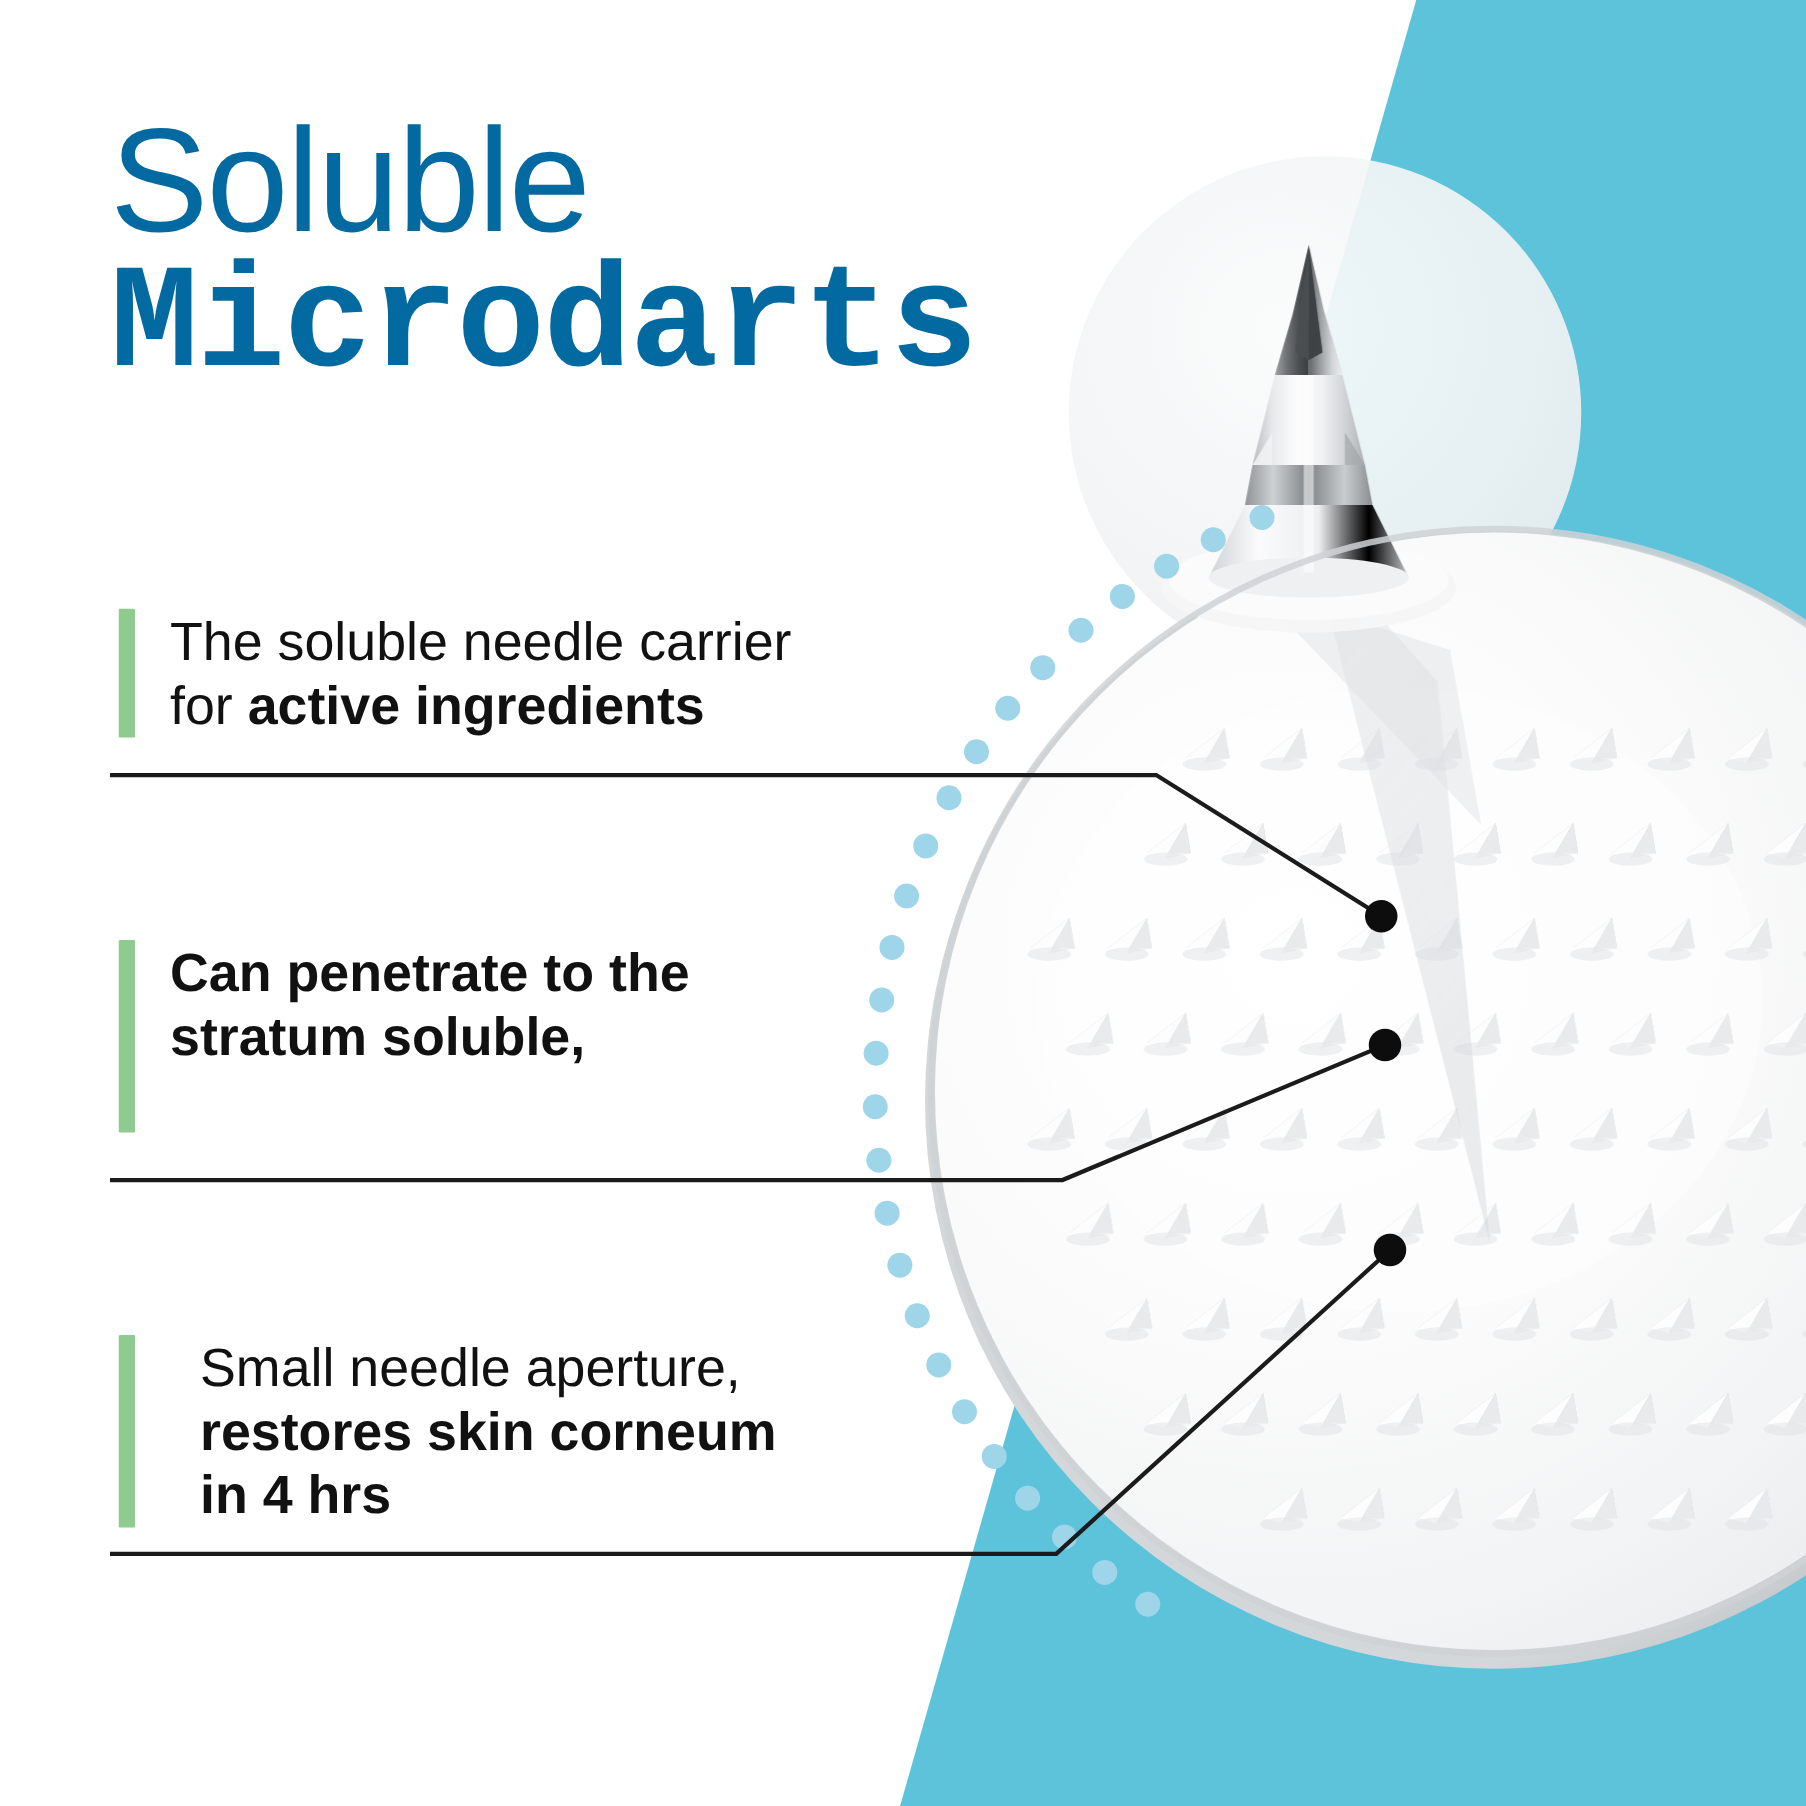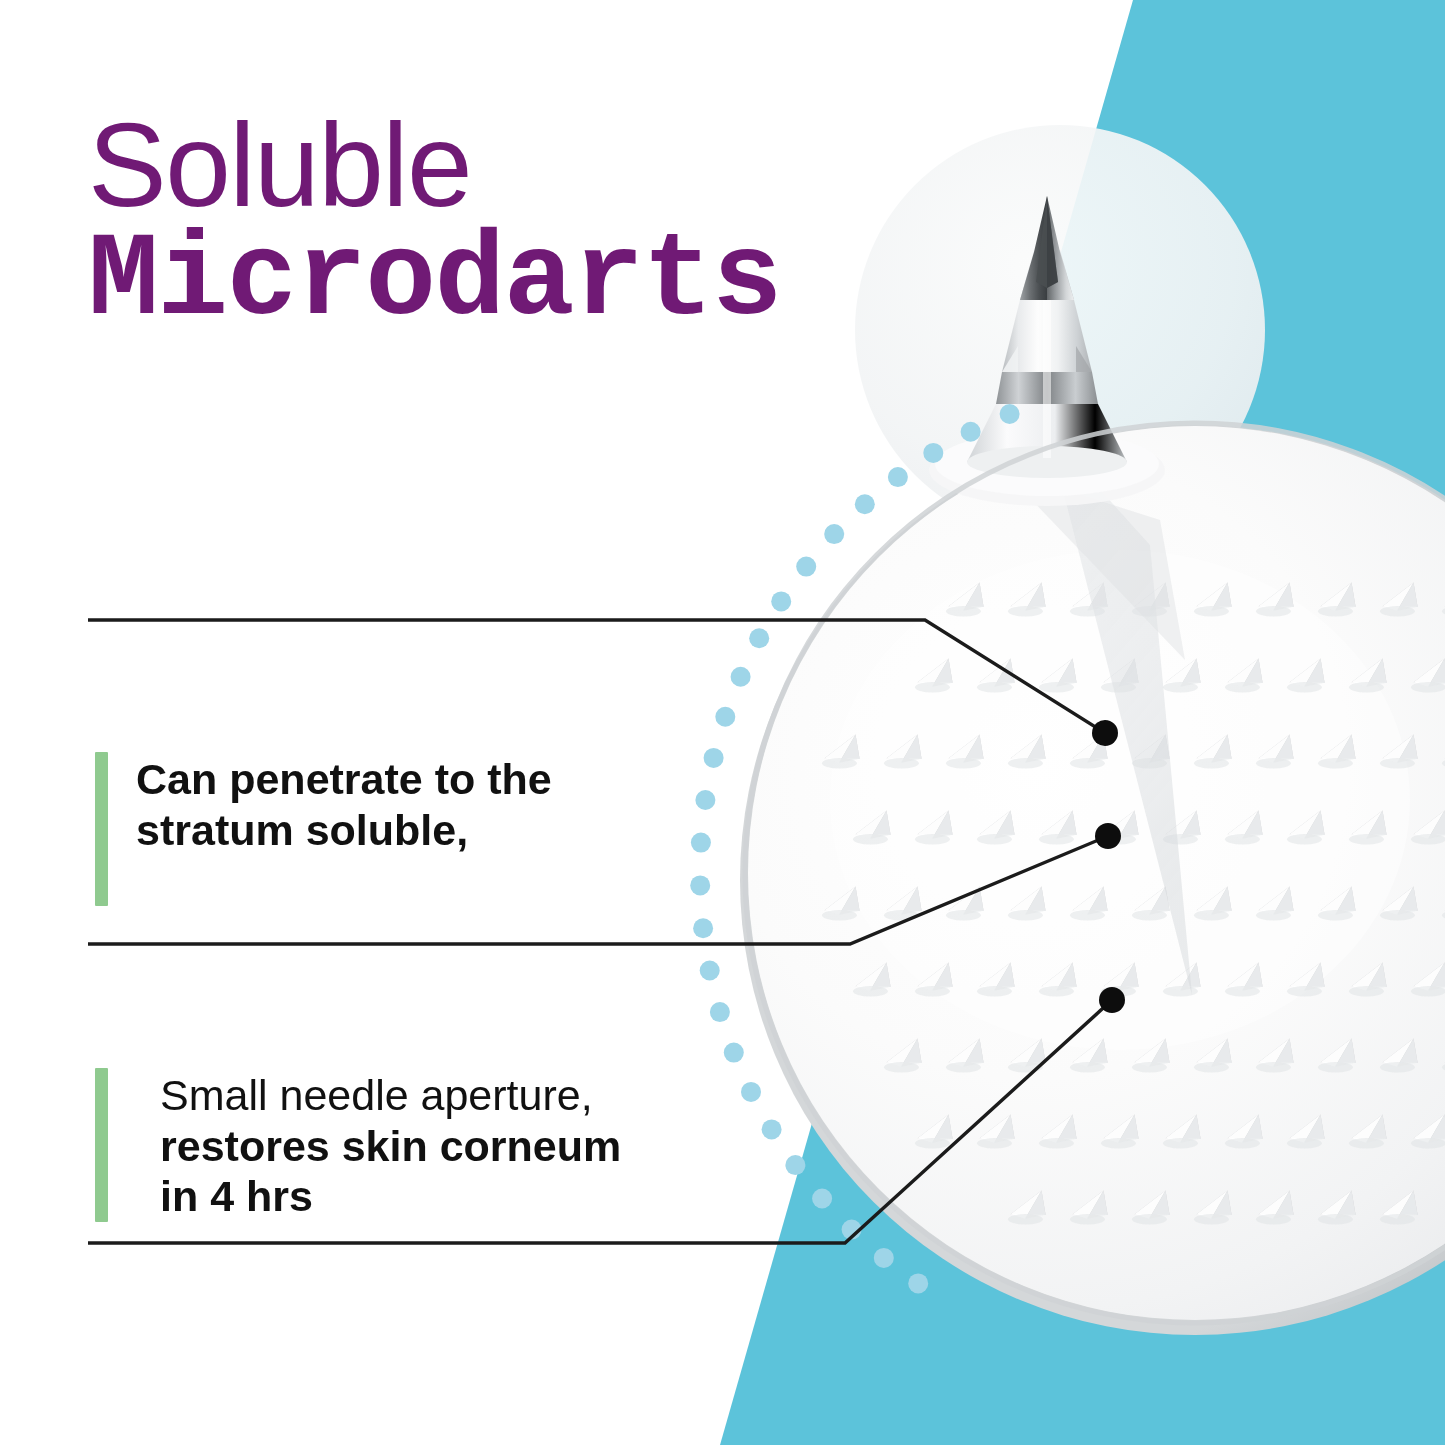--- a/index.html
+++ b/index.html
@@ -22,24 +22,24 @@
     position: absolute;
     left: 0; top: 0;
     width: 1445px;
     height: 1445px;
     pointer-events: none;
   }
   
   #title-block {
     position: absolute;
     left: 88px;
-    top: 108px;
+    top: 88px;
     width: 760px;
     line-height: 0.98;
-    color: #701a75;
+    color: #0369a1;
   }
   .title-line {
     display: block;
     font-size: 118px;
     letter-spacing: -1.5px;
     white-space: nowrap;
   }
   .title-light { font-weight: 400; }
   .title-bold  { font-weight: 700; font-family: Liberation Mono, monospace; }
 
@@ -331,20 +331,24 @@
     </g>
   </svg>
 
   <div id="title-block">
     <span class="title-line title-light">Soluble</span>
     <span class="title-line title-bold">Microdarts</span>
   </div>
 
   <div class="feature" id="feature-1">
     <div class="feature-bar"></div>
+    <div class="feature-text">
+      <span>The soluble needle carrier</span><br>
+      <span>for </span><b>active ingredients</b>
+    </div>
   </div>
 
   <div class="feature" id="feature-2">
     <div class="feature-bar"></div>
     <div class="feature-text">
       <b>Can penetrate to the</b><br>
       <b>stratum soluble,</b><br>
       <br>
     </div>
   </div>

